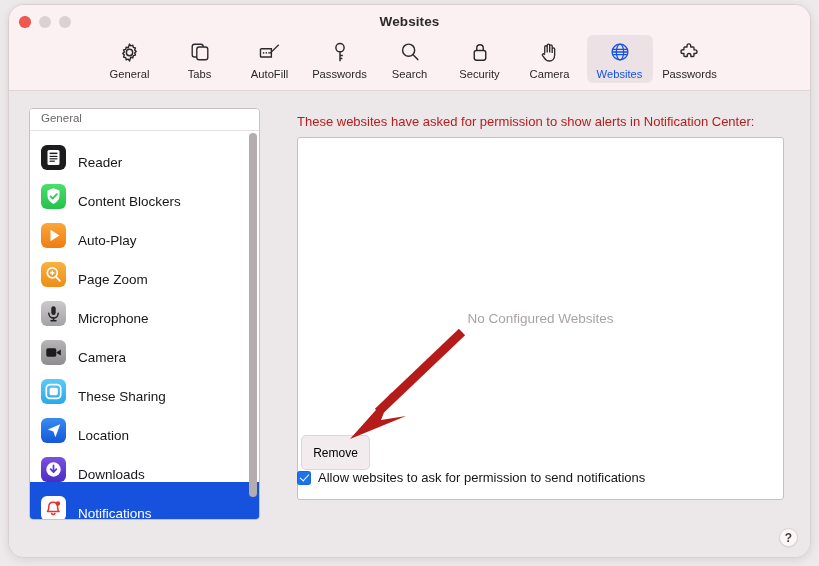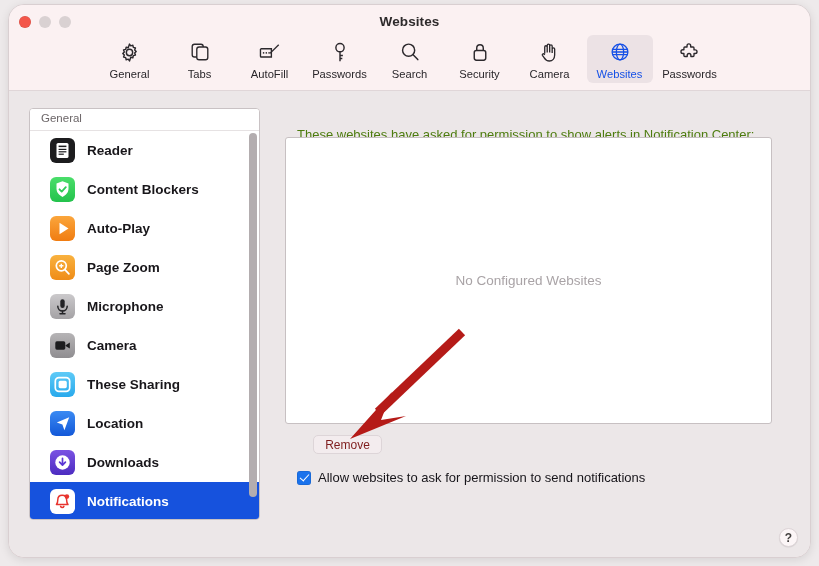--- a/index.html
+++ b/index.html
@@ -94,62 +94,61 @@
   .sb-header {
     height: 22px;
     padding: 3px 0 0 11px;
     font-size: 11.5px; color: #6c6668;
     background: #ffffff;
     border-bottom: 1px solid #e6e2e3;
   }
   .sb-list { position: relative; }
   .sb-row {
     height: 39px;
-    display: flex; align-items: center;
-    padding-left: 20px;
+    display: flex; align-items: flex-end;
+    padding-left: 11px;
     gap: 12px;
     cursor: default;
-    font-weight: bold;
   }
   .sb-row.selected { background: #1652dd; }
   .sb-label { font-size: 13.5px; color: #18161a; }
   .sb-row.selected .sb-label { color: #ffffff; }
   .sb-ico { width: 25px; height: 25px; flex: 0 0 25px; border-radius: 6px; position: relative; }
 
   .sb-scrollbar {
     position: absolute; right: 2px; top: 24px;
     width: 8px; height: 364px;
     border-radius: 4px;
     background: #b3adaf;
   }
 
   
   .panel { position: absolute; left: 268px; top: 6px; right: 16px; bottom: 36px; }
   .panel-desc {
-    position: absolute; left: 20px; top: 30px;
-    font-size: 13px; color: #4d7c0f;
+    position: absolute; left: 20px; top: 17px;
+    font-size: 13px; color: #b91c1c;
     white-space: nowrap;
   }
   .listbox {
-    position: absolute; left: 8px; top: 40px;
-    width: 487px; height: 287px;
+    position: absolute; left: 20px; top: 40px;
+    width: 487px; height: 363px;
     background: #ffffff;
     border: 1px solid #c7c0c2;
     border-radius: 3px;
     display: flex; align-items: center; justify-content: center;
   }
   .empty-msg { font-size: 13.5px; color: #a9a3a6; }
 
   .remove-btn {
-    position: absolute; left: 36px; top: 338px;
-    width: 69px; height: 19px;
+    position: absolute; left: 24px; top: 338px;
+    width: 69px; height: 35px;
     border-radius: 5px;
     background: #f3ecee;
     border: 1px solid #ddd5d8;
-    color: #7f1d1d;
+    color: #000000;
     font-size: 12px;
     font-family: "Liberation Sans", sans-serif;
     display: flex; align-items: center; justify-content: center;
   }
 
   .checkrow {
     position: absolute; left: 20px; top: 373px;
     display: flex; align-items: center; gap: 7px;
   }
   .checkbox {

